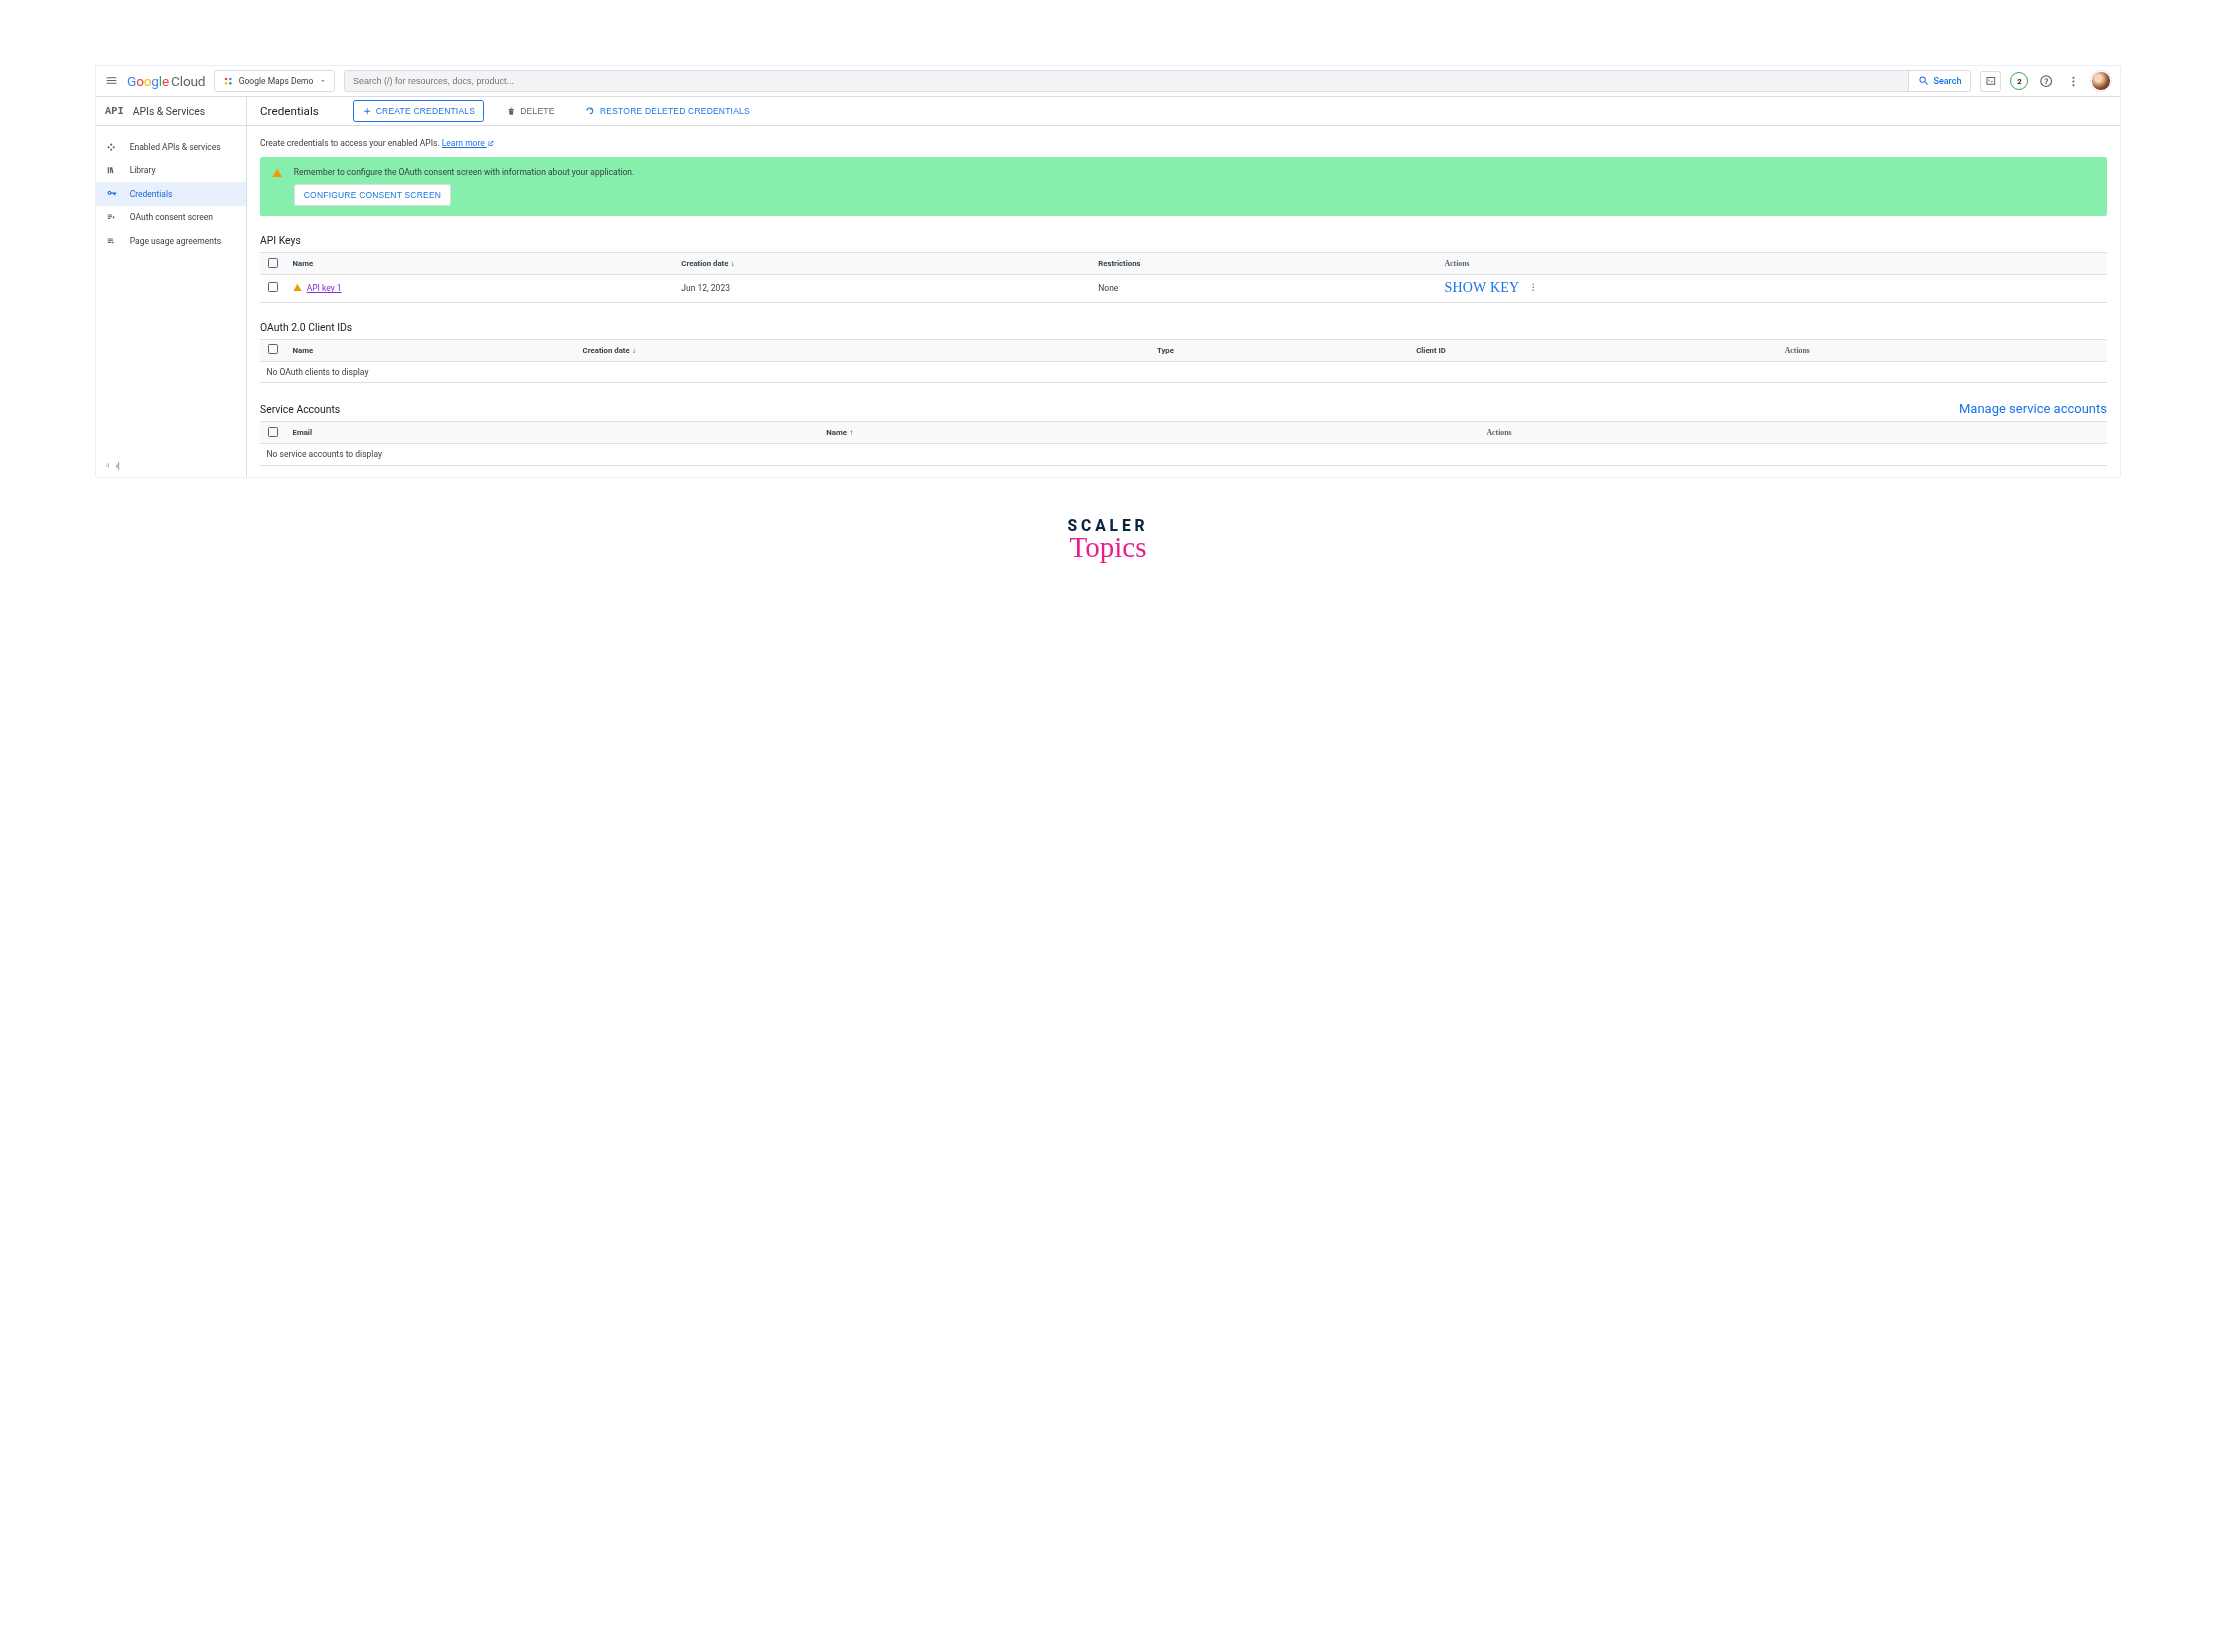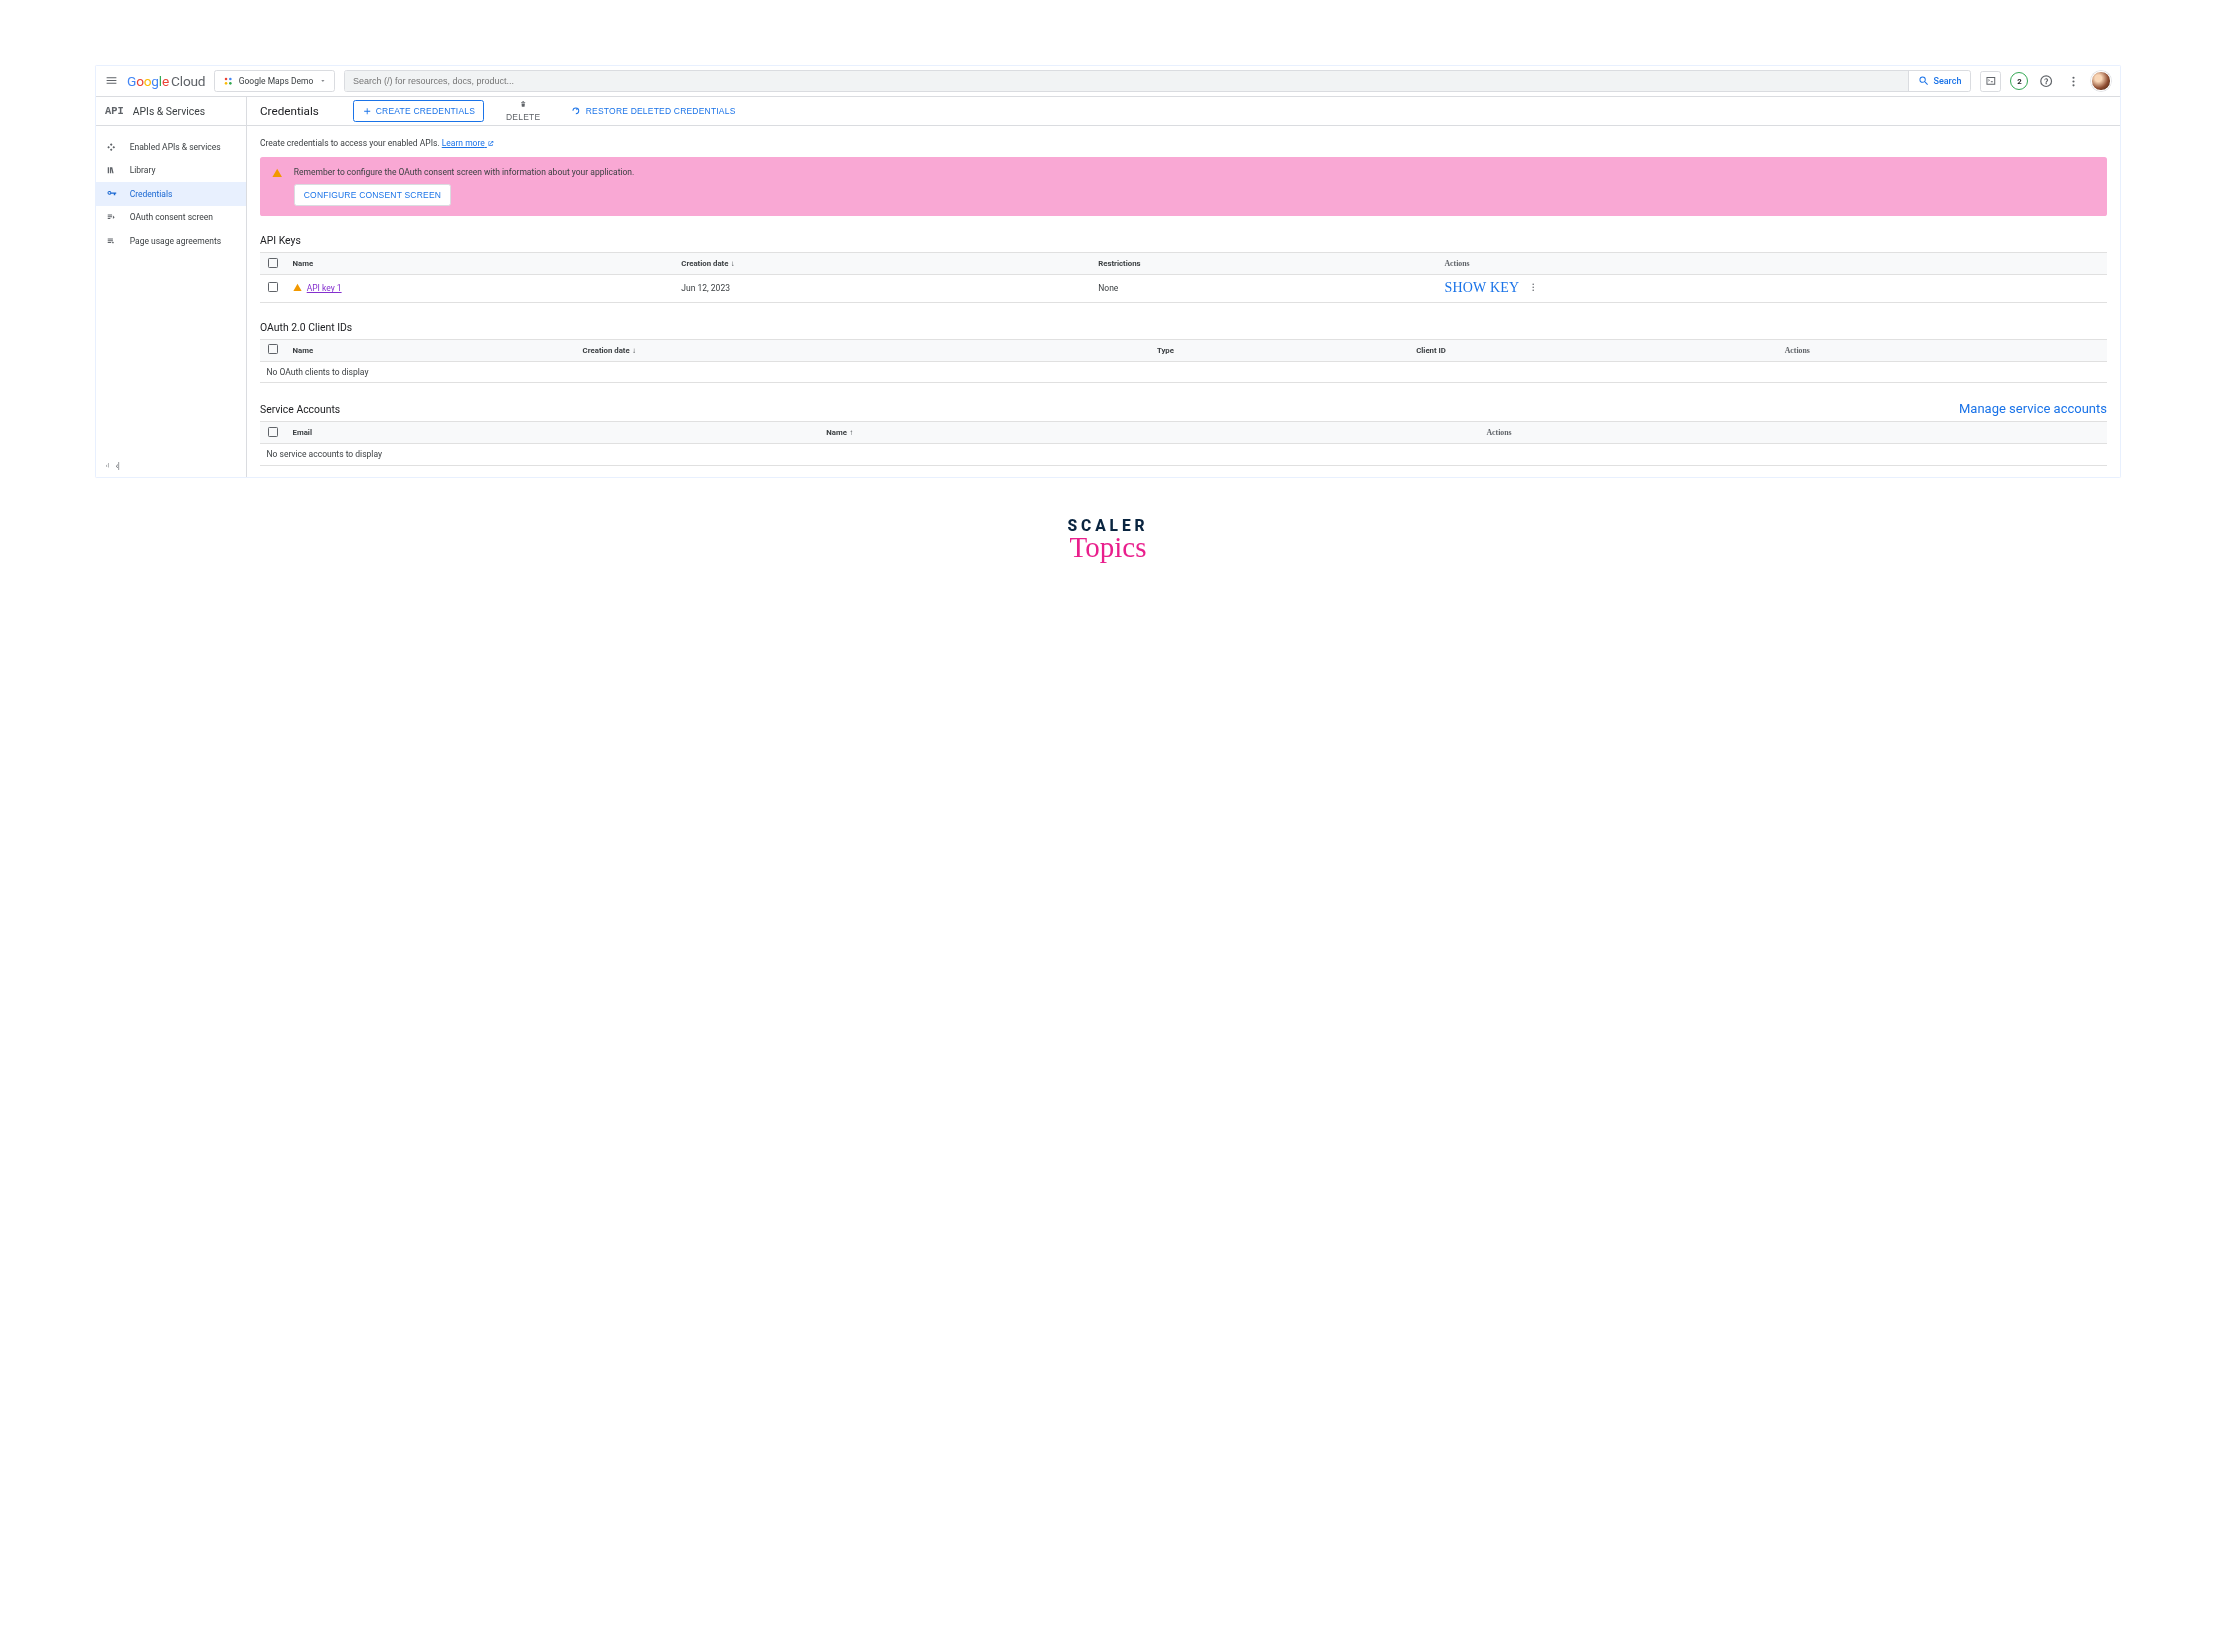--- a/index.html
+++ b/index.html
@@ -85,27 +85,27 @@
   display:flex; align-items:center; gap:14.3px; height:29px; padding:0 13px;
   border-bottom:0.7px solid #dadce0;
 }
 .toolbar h1 { font-size:11.7px; font-weight:400; color:#202124; margin-right:19.6px; }
 .btn {
   display:inline-flex; align-items:center; gap:3.9px; height:22px; padding:0 7.8px;
   font-size:8.5px; font-weight:500; letter-spacing:0.2px; cursor:pointer;
   border-radius:2.6px; border:none; background:transparent; color:#1a73e8; text-transform:uppercase;
 }
 .btn.primary-outline { border:1px solid #1a73e8; }
-.btn.muted { color:#5f6368;flex-direction:column; }
+.btn.muted { color:#5f6368; }
 .btn svg { fill: currentColor; }
 .content { padding: 11.7px 13px; }
 .intro { font-size:8.5px; color:#3c4043; }
 .intro a { color:#1a73e8; text-decoration:underline;text-align:right; }
 .notice {
-  margin-top:9px; background:#f9a8d4; border-radius:2.6px; padding:10.4px 11.7px;
+  margin-top:9px; background:#86efac; border-radius:2.6px; padding:10.4px 11.7px;
   display:flex; gap:11.7px; align-items:flex-start;
 }
 .notice .warn-ico { color:#f29900; margin-top:1.3px; }
 .notice-body { font-size:8.5px; color:#3c4043; }
 .notice-body .btn-white {
   margin-top:6.5px; display:inline-flex; align-items:center; height:22px; padding:0 9px;
   border:0.7px solid #dadce0; background:#fff; border-radius:2.6px; color:#1a73e8;
   font-weight:500; font-size:8.5px; letter-spacing:0.2px; cursor:pointer;
 }
 .section-title { font-size:10.4px; color:#202124; margin-top:18px; margin-bottom:5.2px; font-weight:400;}

